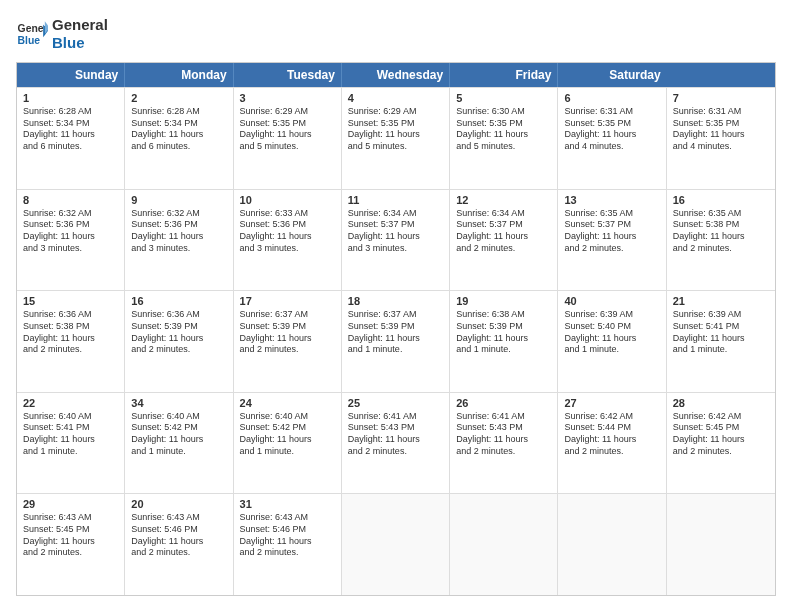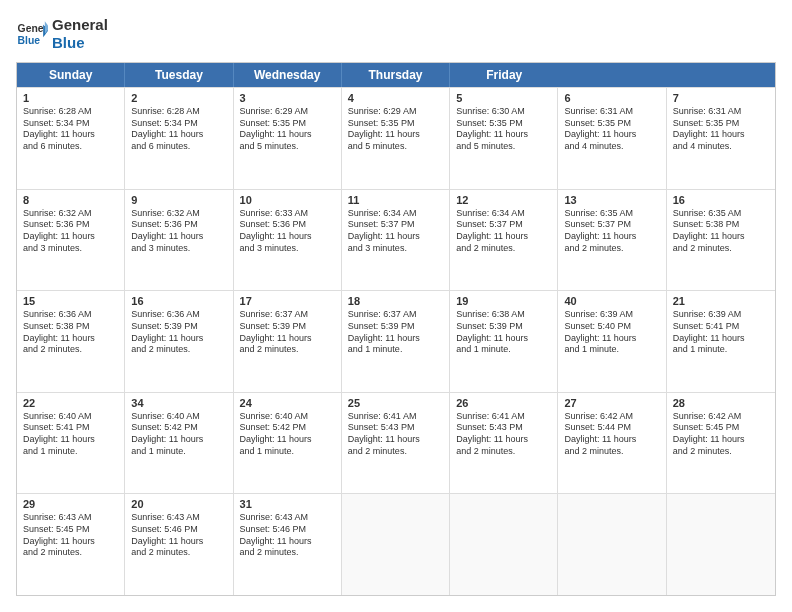--- a/index.html
+++ b/index.html
@@ -53,21 +53,21 @@
     .cal-header {
       display: grid;
       grid-template-columns: repeat(7, 1fr);
       background: #3a6fad;
     }
     .cal-header-cell {
       color: #fff;
       font-size: 12px;
       font-weight: bold;
       padding: 5px 6px;
-      text-align: center;
+      text-align: right;
       border-right: 1px solid #5588c0;
     }
     .cal-header-cell:last-child {
       border-right: none;
     }
     .cal-body {
       display: flex;
       flex-direction: column;
       flex: 1;
     }
@@ -120,24 +120,25 @@
     </div>
     <div class="title-area">
       <div class="month-title"></div>
       <div class="location"></div>
     </div>
   </div>
 
   <div class="calendar">
     <div class="cal-header">
     <div class="cal-header-cell">Sunday</div>
+        <div class="cal-header-cell">Monday</div>
         <div class="cal-header-cell">Tuesday</div>
         <div class="cal-header-cell">Wednesday</div>
-        <div class="cal-header-cell">Thursday</div>
         <div class="cal-header-cell">Friday</div>
+        <div class="cal-header-cell">Saturday</div>
       </div>
     <div class="cal-body">
     <div class="cal-row">
           <div class="cal-cell">
     <span class="day-num">1</span>
     <span class="cell-line">Sunrise: 6:28 AM</span>
     <span class="cell-line">Sunset: 5:34 PM</span>
     <span class="cell-line">Daylight: 11 hours</span>
     <span class="cell-line">and 6 minutes.</span>
   </div>

